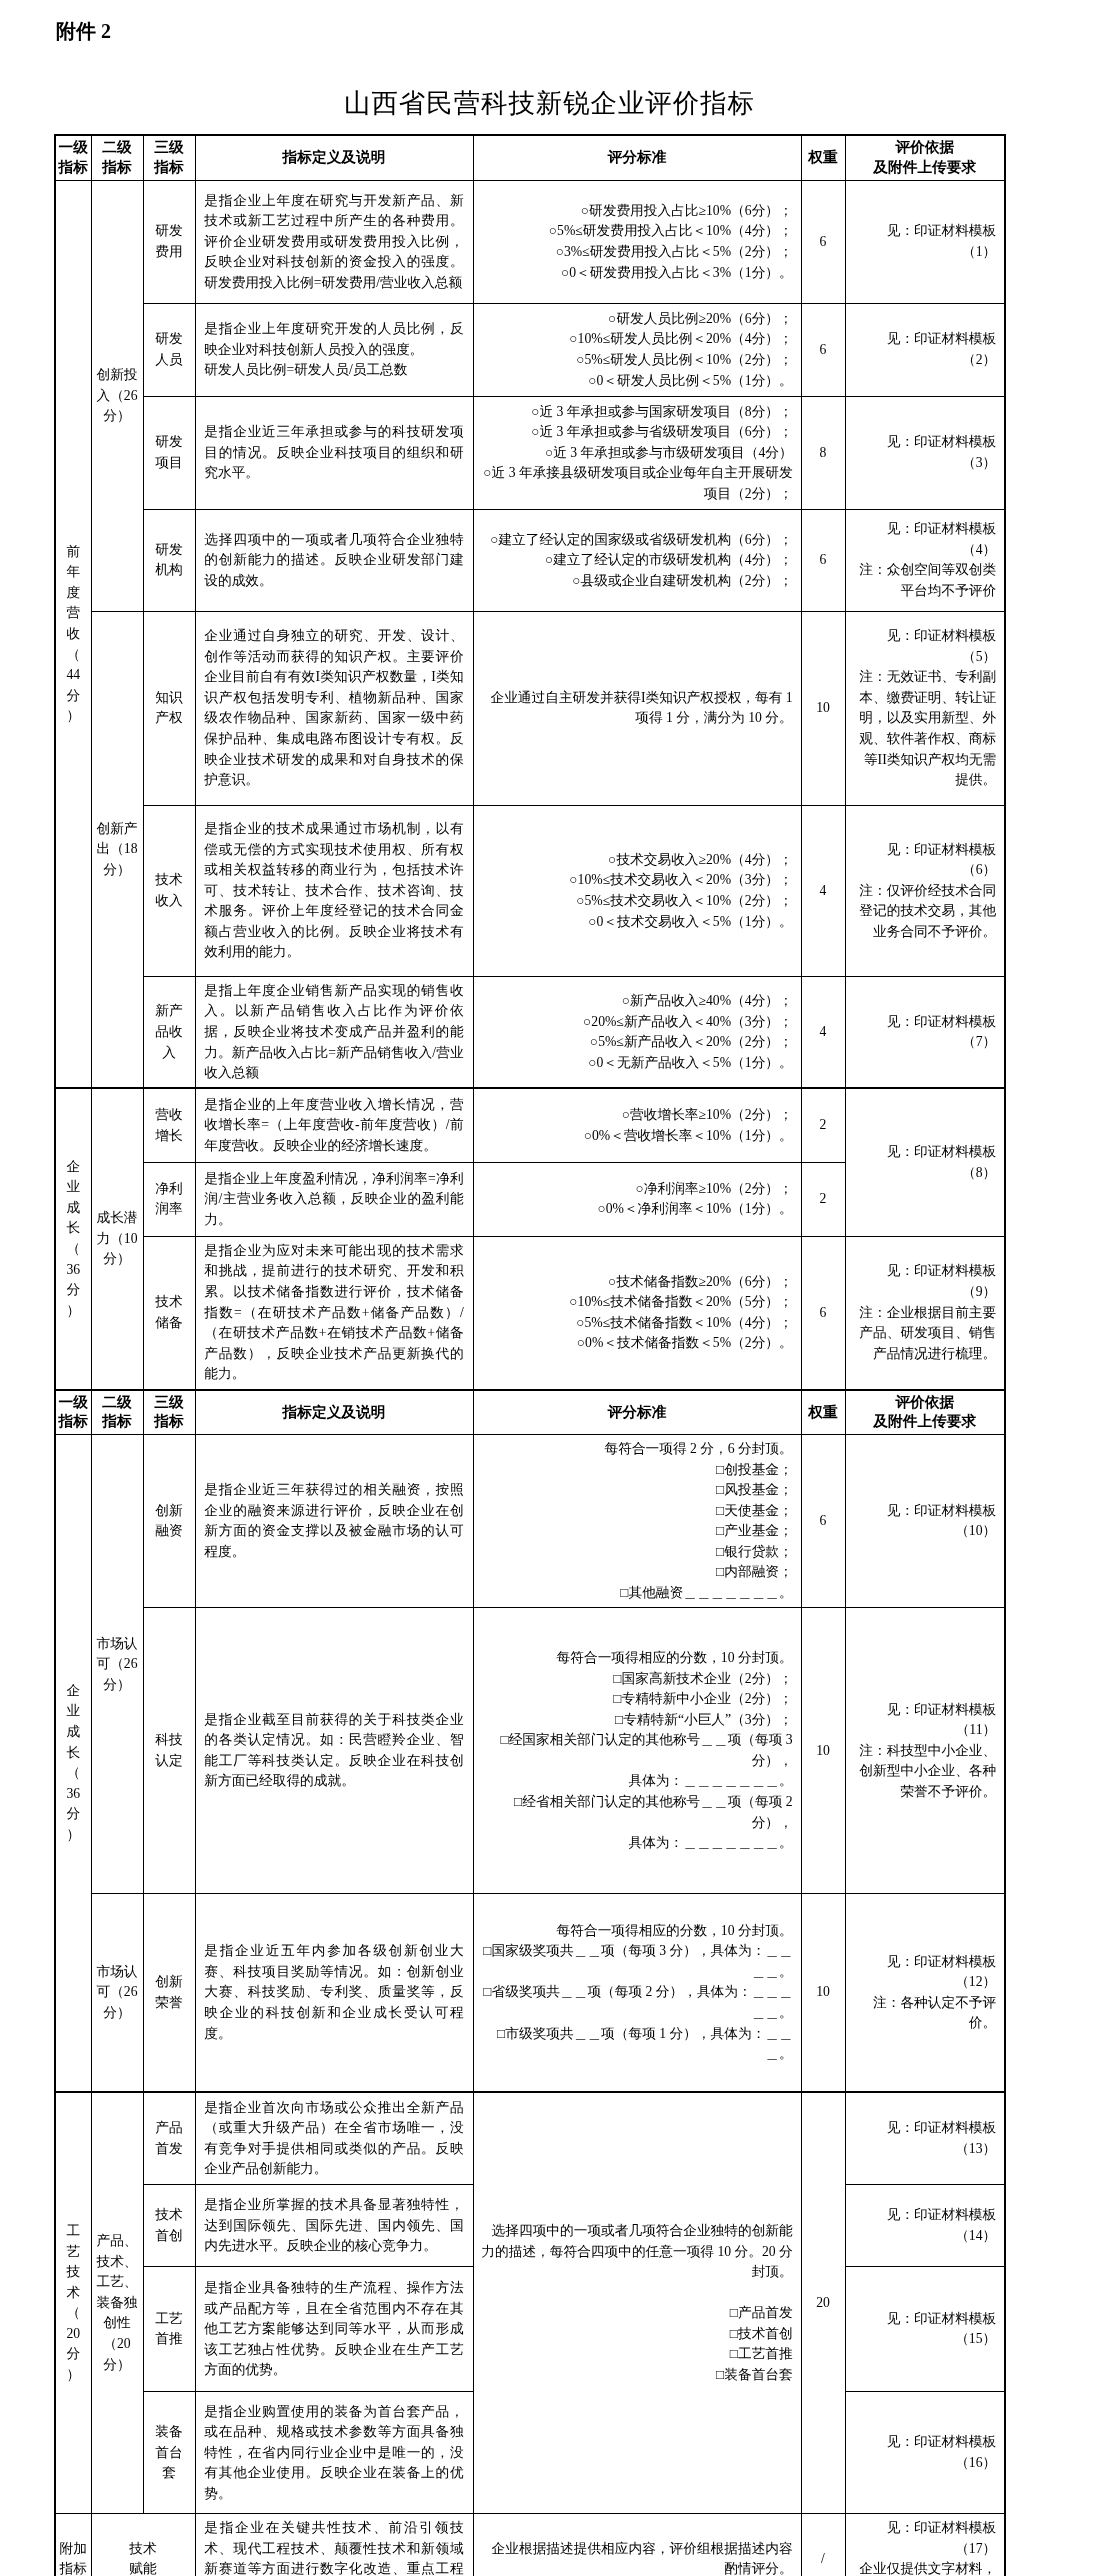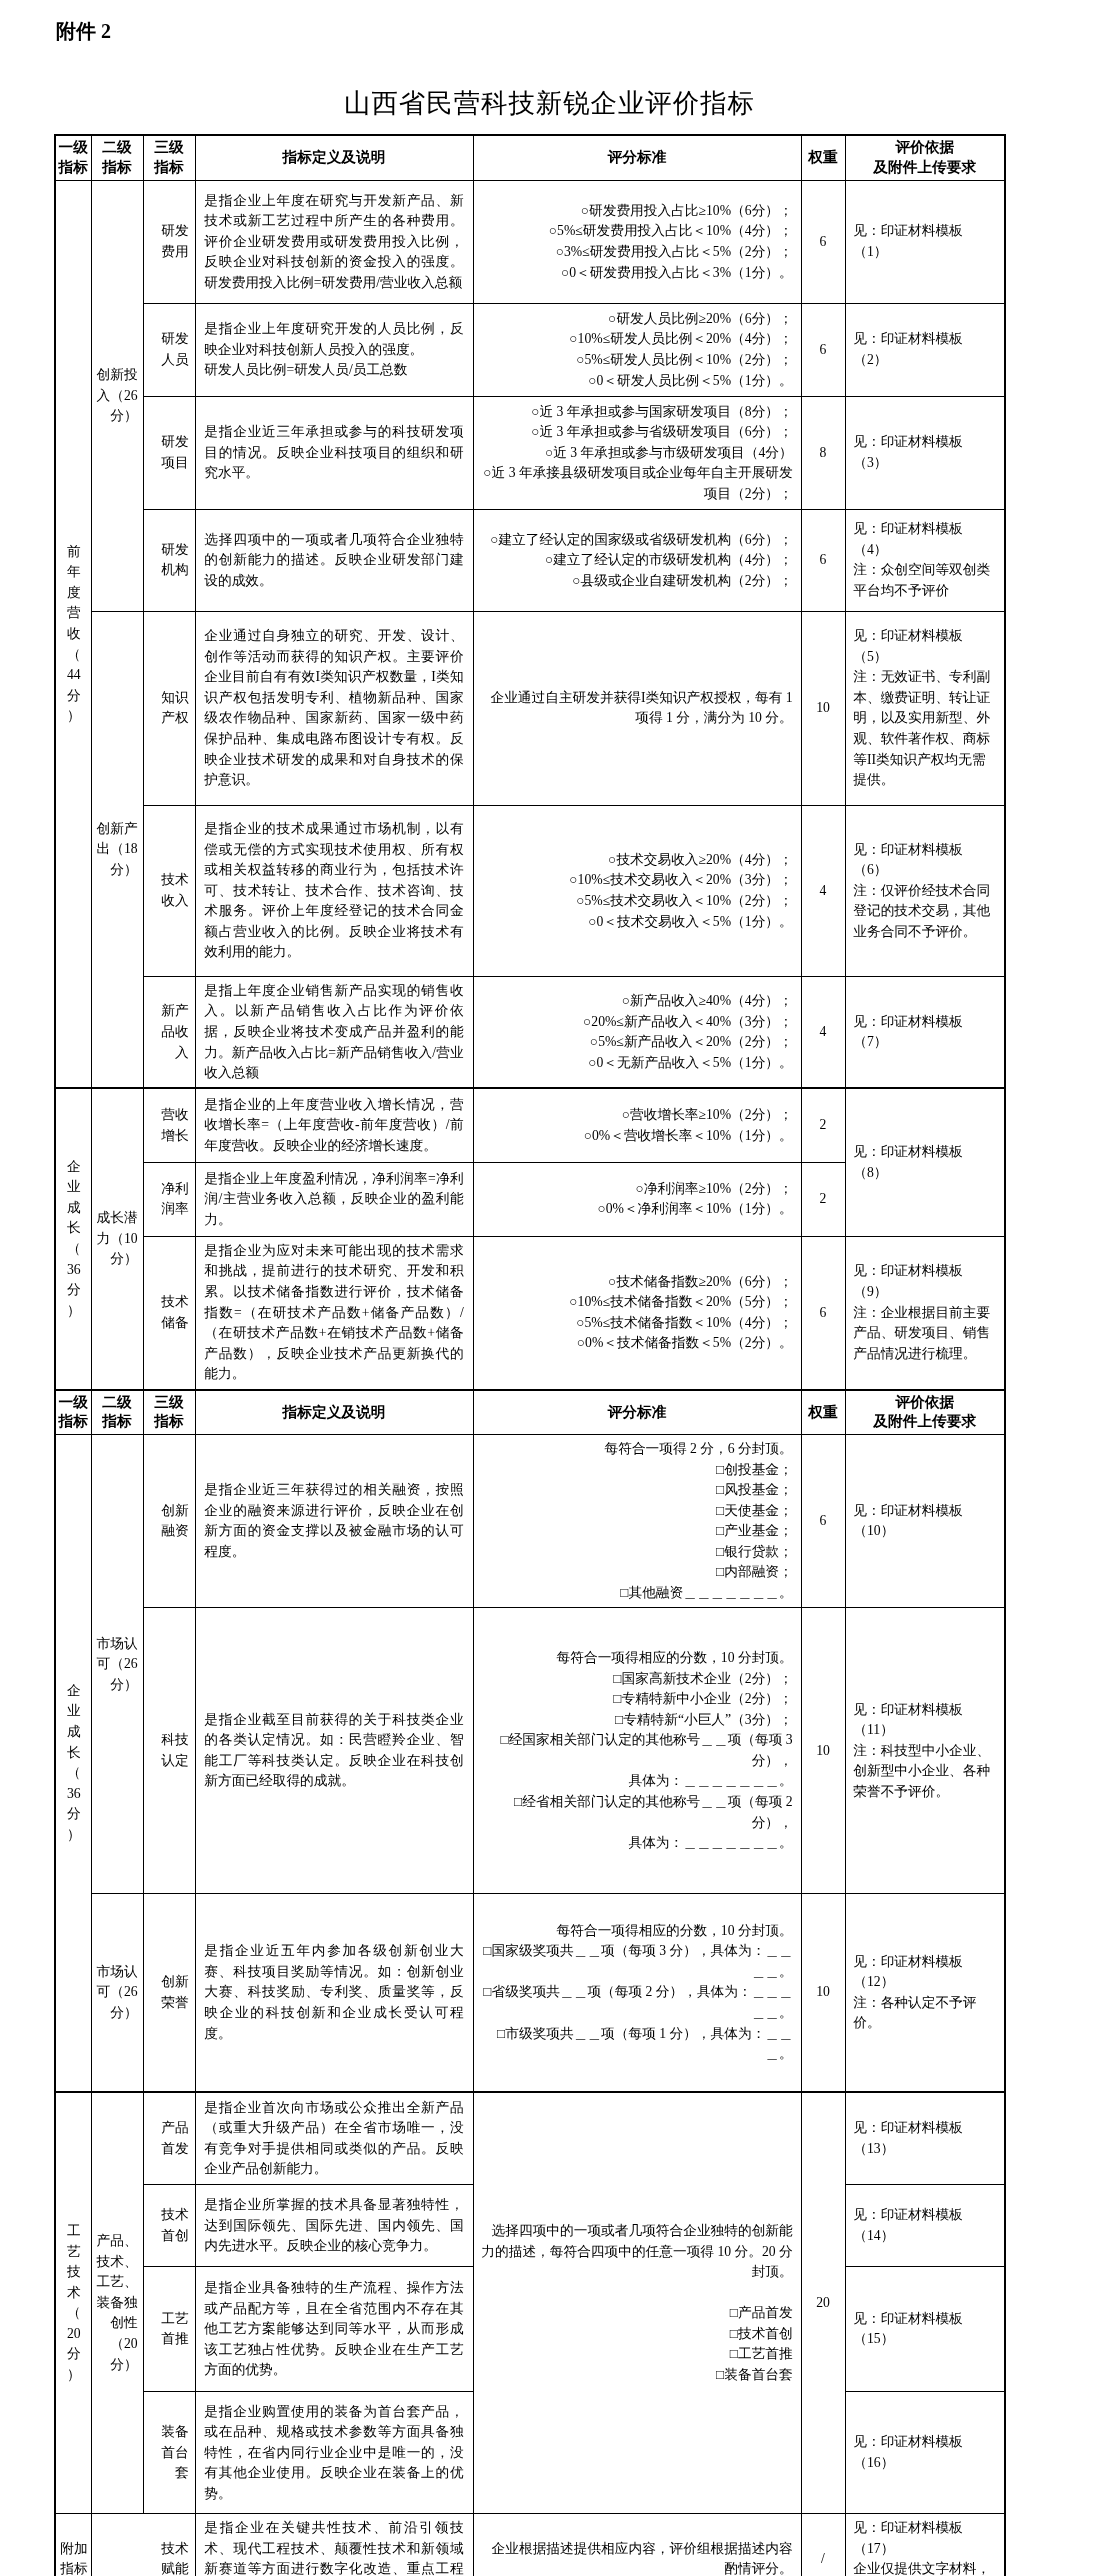--- a/index.html
+++ b/index.html
@@ -3,28 +3,28 @@
 <meta charset="utf-8">
 <style>
   html,body{margin:0;padding:0;background:#fff;}
   body{width:1099px;font-family:"Liberation Serif","DejaVu Serif",serif;color:#000;}
   .page{width:1099px;padding-top:17.6px;}
   .attach{font-weight:bold;font-size:20px;margin-left:56px;}
   .doc-title{font-weight:normal;font-size:26.4px;text-align:center;margin-top:41px;margin-bottom:13.7px;letter-spacing:1px;}
   table.ind{border-collapse:collapse;border:2px solid #000;table-layout:fixed;width:950px;margin-left:54px;margin-bottom:9.8px;}
   table.ind th,table.ind td{border:1px solid #000;font-size:13.7px;line-height:1.5;vertical-align:middle;white-space:pre-line;word-break:break-word;}
   table.ind th{font-weight:bold;text-align:center;padding:2px 2px;font-size:14.7px;line-height:1.35;}
-  td.lvl{text-align:right;padding:2px 5.9px;}
+  td.lvl{text-align:center;padding:2px 5.9px;}
   td.l1g{padding:2px 9.8px;}
   td.l1w{padding:2px 2.9px;}
   td.l2g{padding:2px 4.9px;}
   td.def{text-align:justify;padding:3.9px 8.8px;margin-top:12px;}
   td.score{text-align:right;padding:3.9px 7.8px;}
   td.wt{text-align:center;padding:2px 2px;}
-  td.basis{text-align:left;padding:3.9px 7.8px;margin-left:24px;}
+  td.basis{text-align:right;padding:3.9px 7.8px;margin-left:24px;}
   tr.thick-top > td, tr.thick-top > th{border-top:2px solid #000;}
 </style>
 </head>
 <body>
 
 <div class="page">
   <div class="attach">附件 2</div>
   <div class="doc-title">山西省民营科技新锐企业评价指标</div>
 
   <table class="ind">

